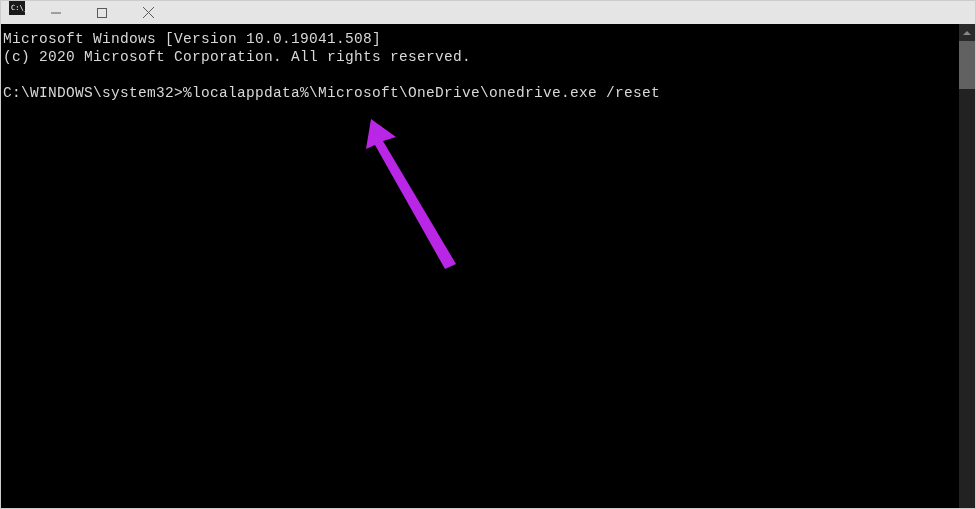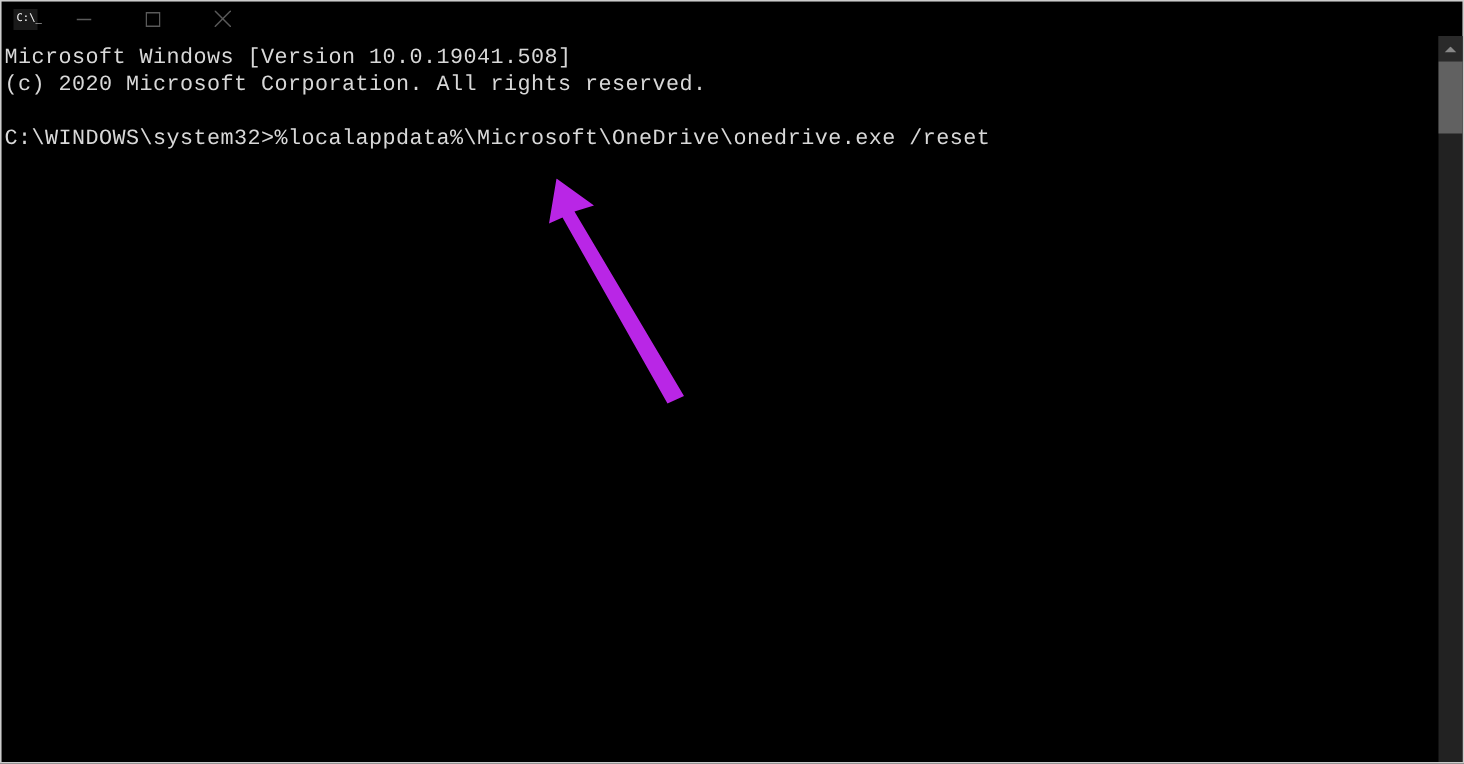--- a/index.html
+++ b/index.html
@@ -17,23 +17,22 @@
     }
     .window {
       width: 100%;
       height: 100%;
       display: flex;
       flex-direction: column;
       border: 1px solid #ccc;
     }
     .titlebar {
       height: 23px;
-      background: #000000;
+      background: #e5e5e5;
       display: flex;
-      align-items: center;
       padding-left: 8px;
       flex-shrink: 0;
     }
     .titlebar-icon {
       width: 16px;
       height: 14px;
       background: #1a1a1a;
       margin-right: 8px;
       display: flex;
       align-items: center;

